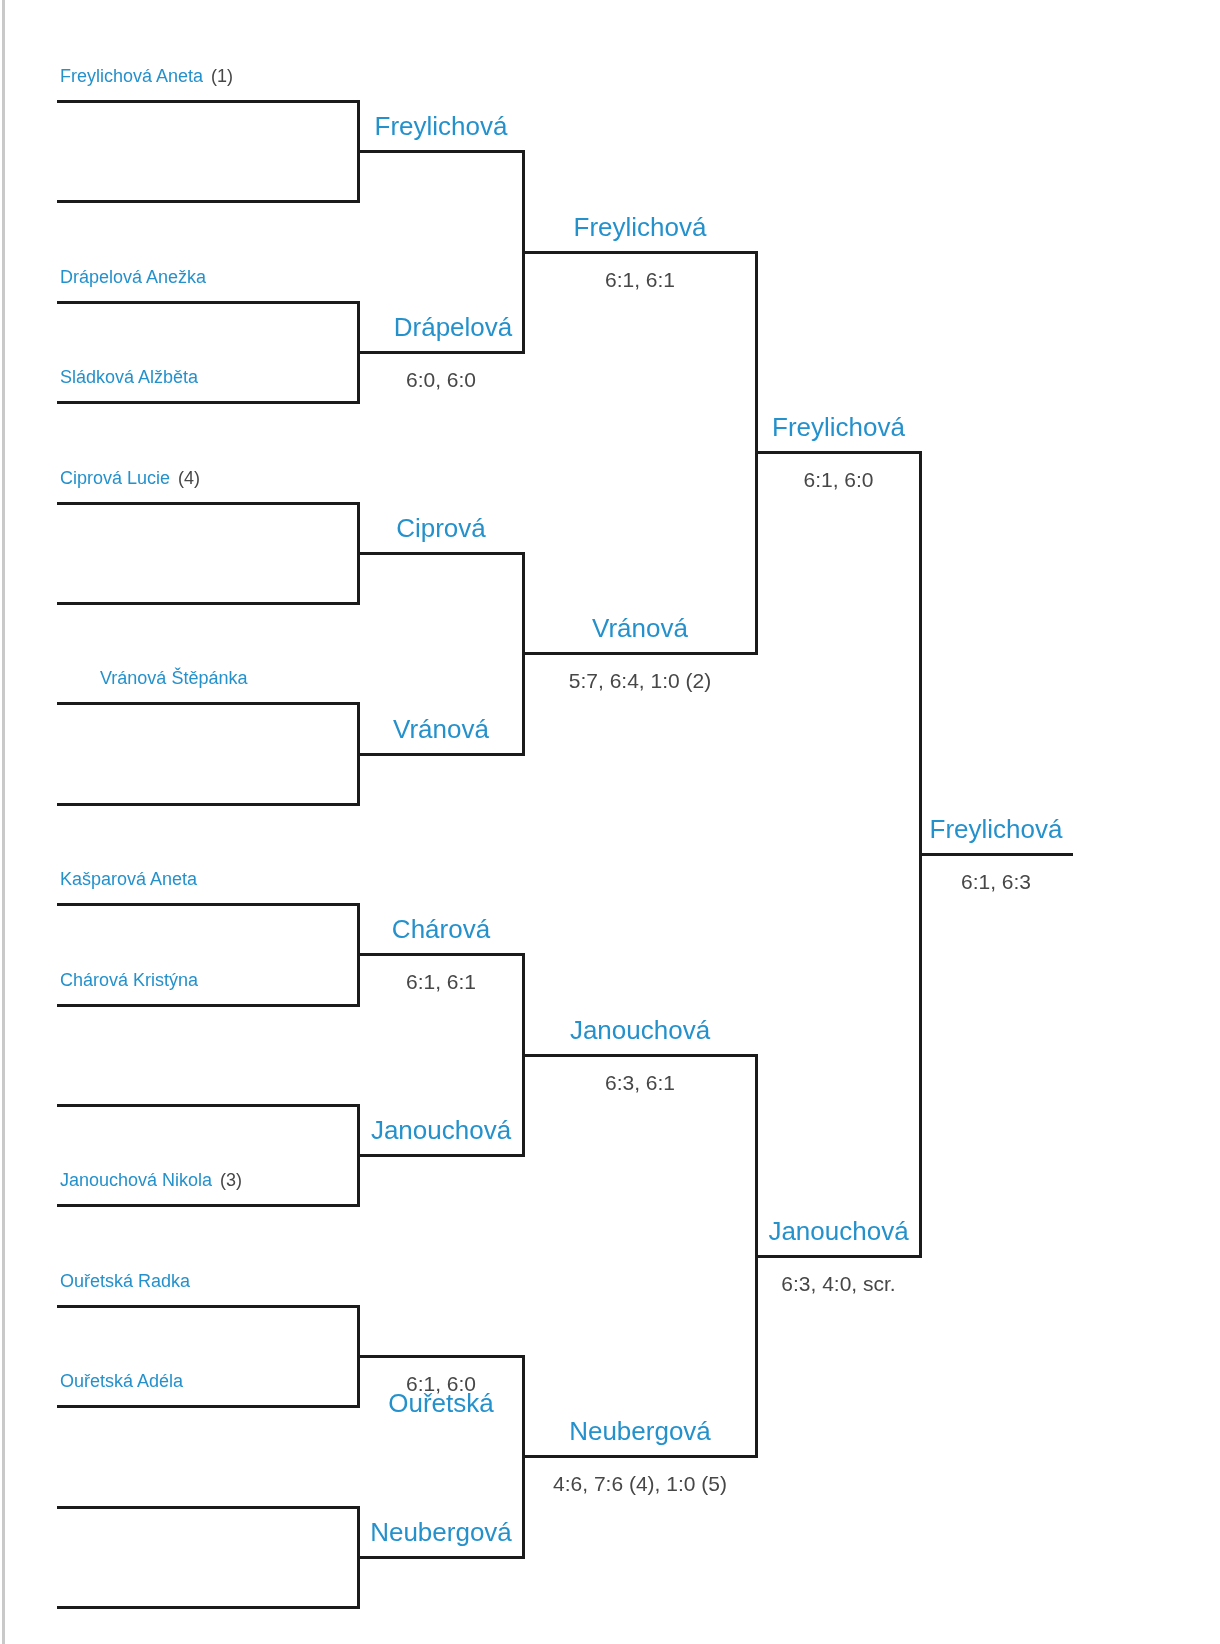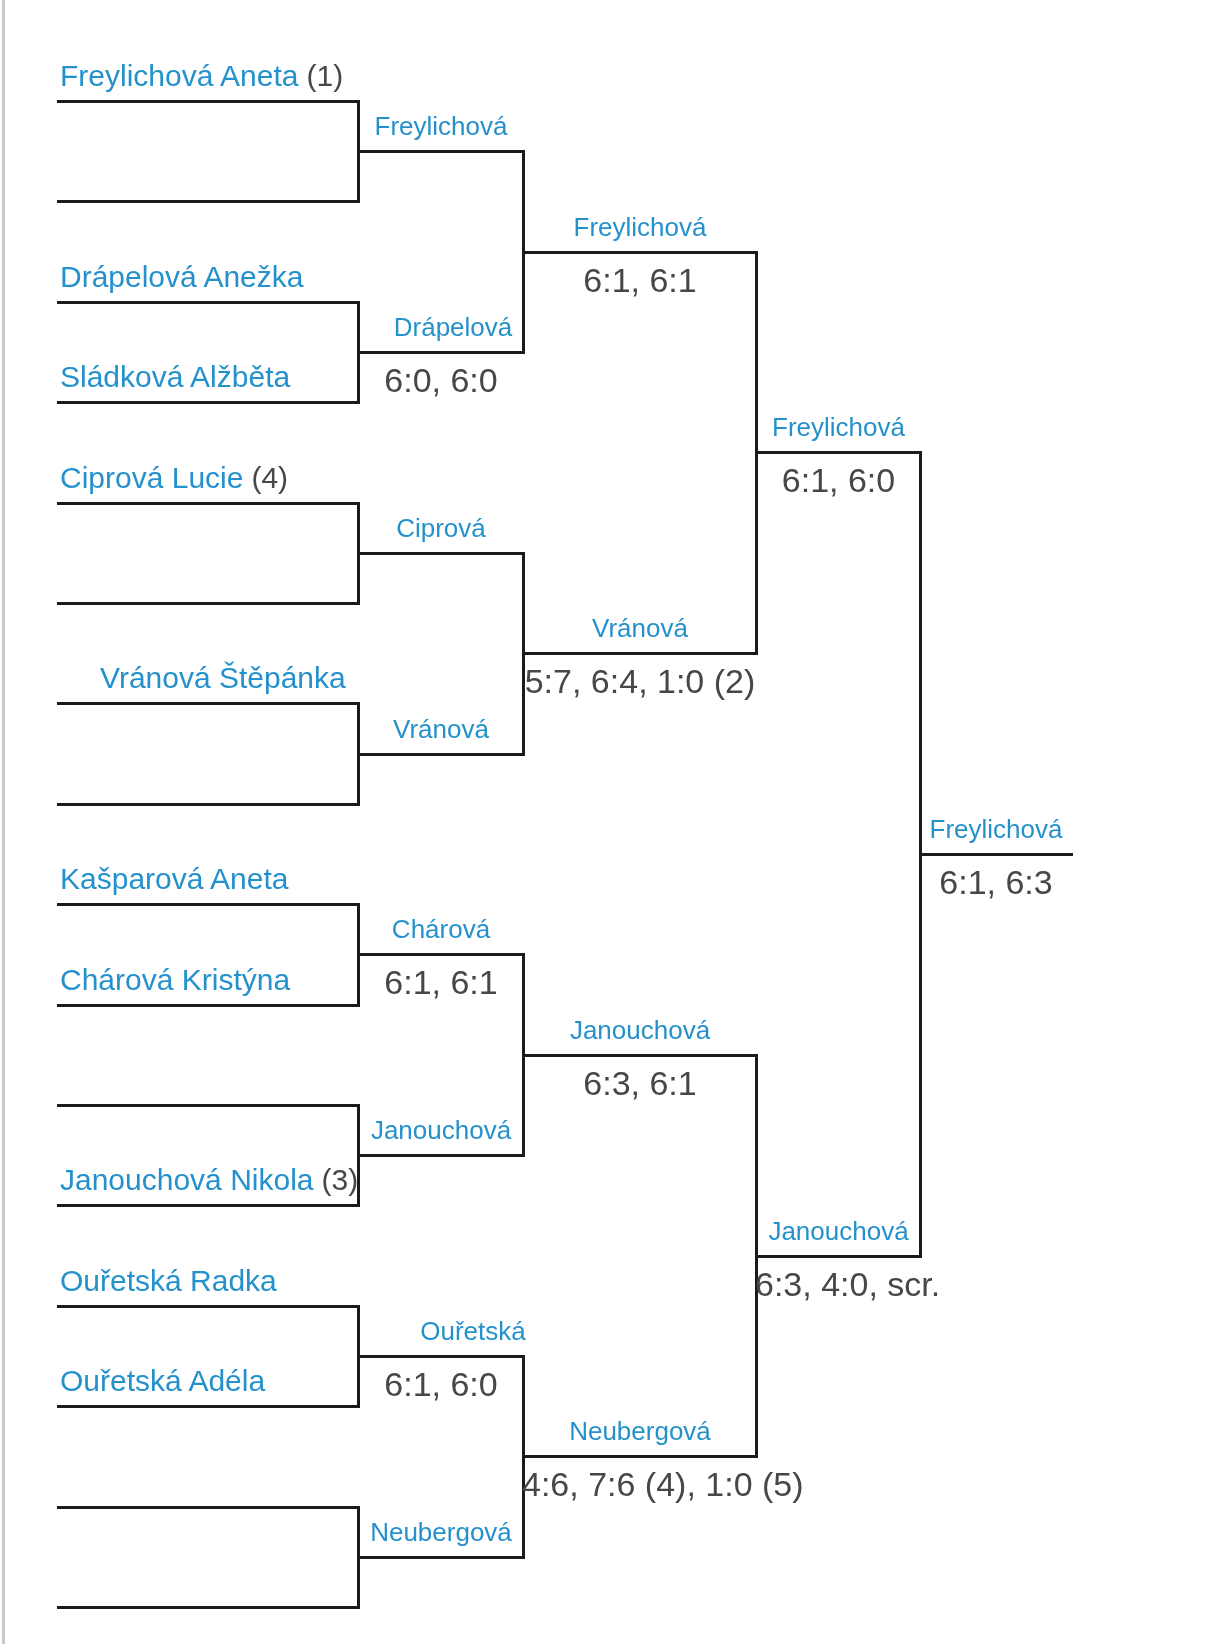--- a/index.html
+++ b/index.html
@@ -14,32 +14,32 @@
     width:1220px;height:1644px;
     background:var(--bg);
     font-family:"Liberation Sans","DejaVu Sans",sans-serif;
     overflow:hidden;
   }
   #bracket{position:absolute;left:0;top:0;width:1220px;height:1644px;}
   .hline{position:absolute;height:3px;background:var(--line);}
   .vline{position:absolute;width:3px;background:var(--line);}
   .entrant{
     position:absolute;left:60px;
-    font-size:30px;line-height:30px;
+    font-size:18px;line-height:30px;
     color:var(--blue);white-space:nowrap;text-align:right;
   }
   .entrant .seed{color:var(--gray);margin-left:8px;}
   .winner-label{
     position:absolute;text-align:center;
     font-size:26px;line-height:30px;
     color:var(--blue);white-space:nowrap;
   }
   .score-label{
     position:absolute;text-align:center;
-    font-size:34px;line-height:30px;
+    font-size:21px;line-height:30px;
     color:var(--gray);white-space:nowrap;
   }
   #left-divider{
     position:absolute;left:2px;top:0;width:3px;height:1644px;
     background:var(--edge);
   }
 </style>
 </head>
 <body>
 
@@ -86,21 +86,21 @@
     <div class="hline" style="left: 357px; top: 551.8px; width: 168px;"></div>
     <div class="winner-label" style="left: 357px; width: 168px; top: 512.8px;">Ciprová</div>
     <div class="hline" style="left: 357px; top: 752.6px; width: 168px;"></div>
     <div class="winner-label" style="left: 357px; width: 168px; top: 713.6px;">Vránová</div>
     <div class="hline" style="left: 357px; top: 953.4px; width: 168px;"></div>
     <div class="winner-label" style="left: 357px; width: 168px; top: 914.4px;">Chárová</div>
     <div class="score-label" style="left: 357px; width: 168px; top: 967.4px;">6:1, 6:1</div>
     <div class="hline" style="left: 357px; top: 1154.2px; width: 168px;"></div>
     <div class="winner-label" style="left: 357px; width: 168px; top: 1115.2px;">Janouchová</div>
     <div class="hline" style="left: 357px; top: 1355px; width: 168px;"></div>
-    <div class="winner-label" style="left: 357px; width: 168px; top: 1316px; margin-left: 32px;">Ouřetská</div>
+    <div class="winner-label" style="left: 357px; width: 168px; top: 1388px;">Ouřetská</div>
     <div class="score-label" style="left: 357px; width: 168px; top: 1369px;">6:1, 6:0</div>
     <div class="hline" style="left: 357px; top: 1555.8px; width: 168px;"></div>
     <div class="winner-label" style="left: 357px; width: 168px; top: 1516.8px;">Neubergová</div>
     <div class="vline" style="left: 522px; top: 150.2px; height: 203.8px;"></div>
     <div class="vline" style="left: 522px; top: 551.8px; height: 203.8px;"></div>
     <div class="vline" style="left: 522px; top: 953.4px; height: 203.8px;"></div>
     <div class="vline" style="left: 522px; top: 1355px; height: 203.8px;"></div>
     <div class="hline" style="left: 522px; top: 250.6px; width: 236px;"></div>
     <div class="winner-label" style="left: 522px; width: 236px; top: 211.6px;">Freylichová</div>
     <div class="score-label" style="left: 522px; width: 236px; top: 264.6px;">6:1, 6:1</div>

